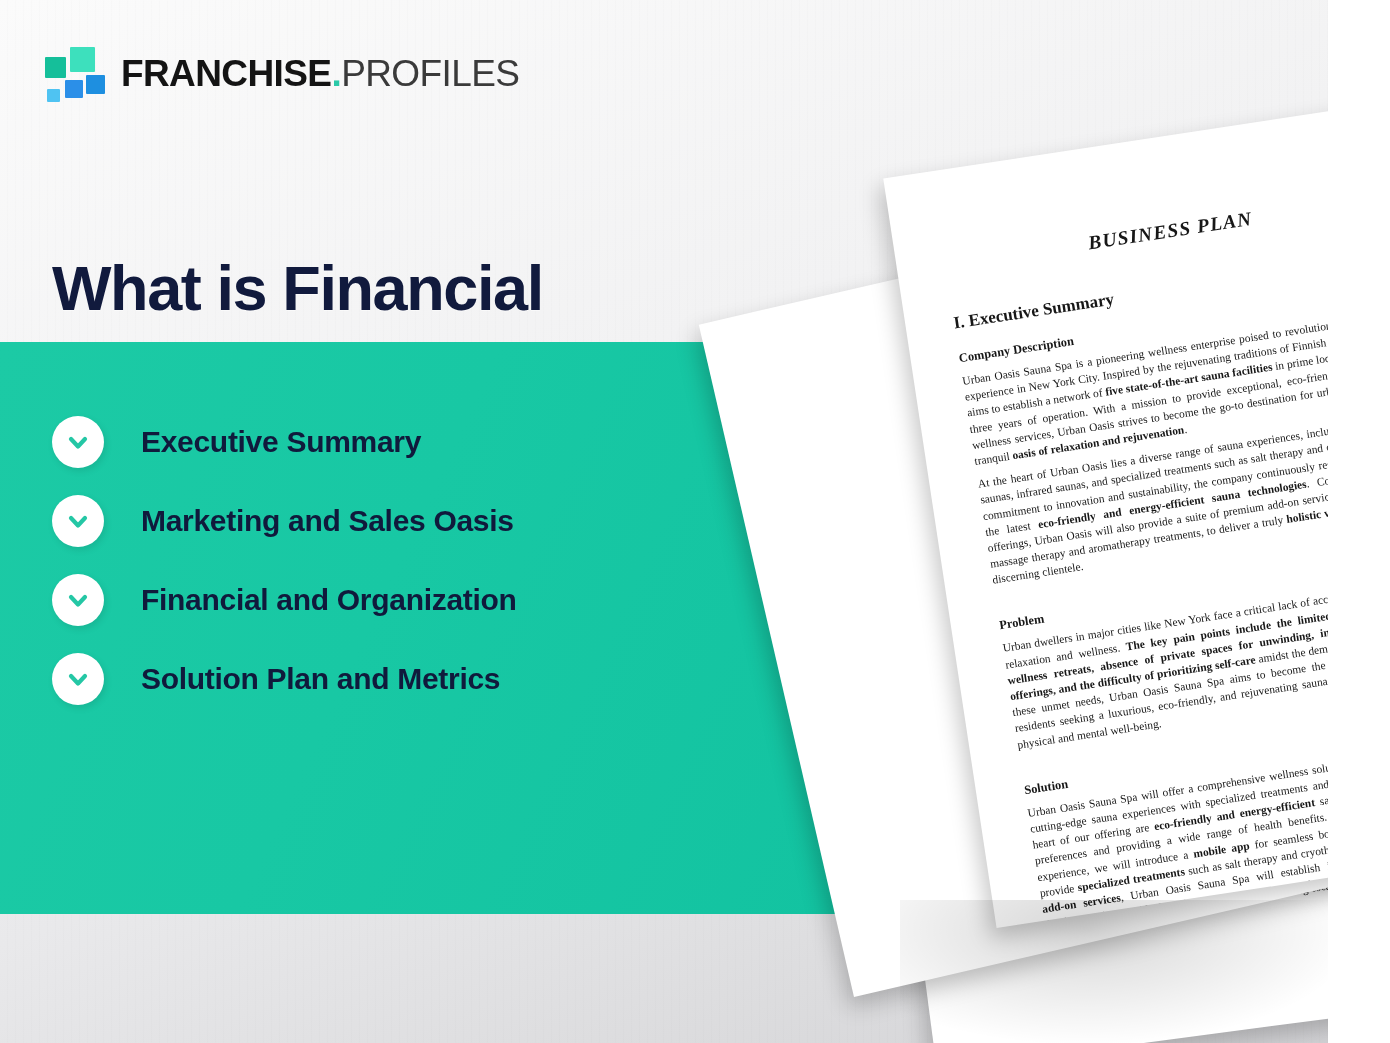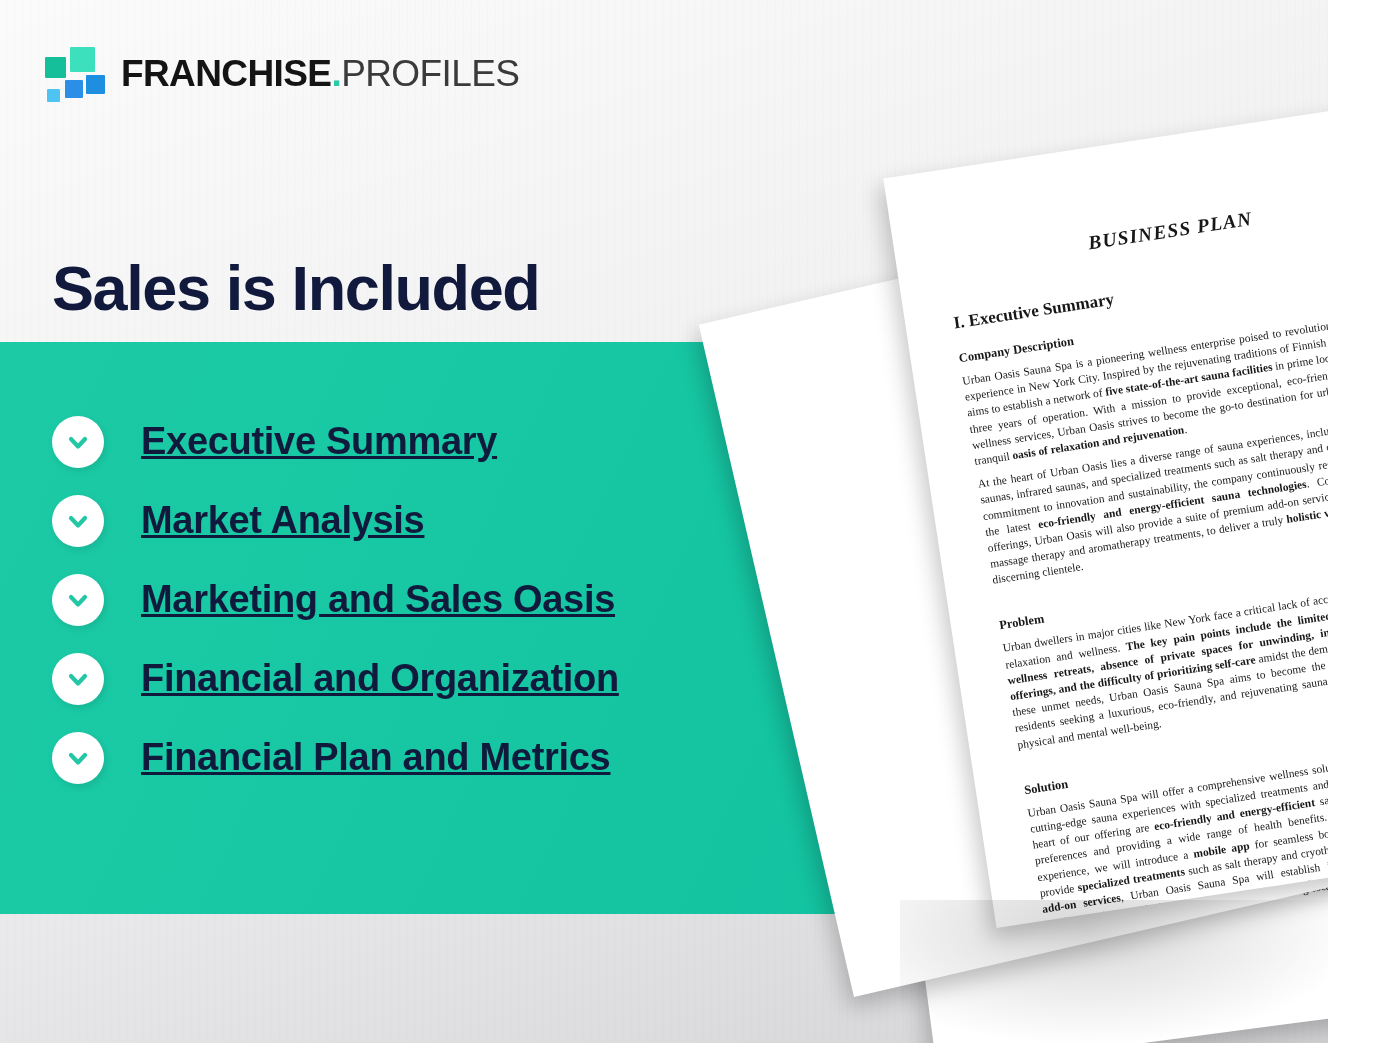--- a/index.html
+++ b/index.html
@@ -116,26 +116,25 @@
     margin-right: 37px;
     box-shadow: 2px 3px 7px rgba(0,0,0,0.10);
   }
   .chev-circle svg {
     position: absolute;
     left: 50%;
     top: 50%;
     transform: translate(-50%, -50%);
   }
   .feature-label {
-    font-size: 38px;
+    font-size: 30px;
     font-weight: 700;
     color: #101a3c;
     letter-spacing: -0.3px;
     white-space: nowrap;
-    text-decoration: underline;
   }
 
   
   #doc-stack {
     position: absolute;
     left: 0;
     top: 0;
     width: 1390px;
     height: 1043px;
     pointer-events: none;
@@ -264,43 +263,35 @@
       <i class="sq-b"></i>
       <i class="sq-c"></i>
       <i class="sq-d"></i>
       <i class="sq-e"></i>
     </div>
     <div id="logo-text">
       <span class="w1">FRANCHISE</span><span class="dot">.</span><span class="w2">PROFILES</span>
     </div>
   </div>
 
-  <h1 id="page-title">Sales is Included</h1>
+  <h1 id="page-title">What is Financial</h1>
 
   <div id="teal-panel">
     <div id="feature-list">
 
       <div class="feature-row">
         <span class="chev-circle">
           <svg width="28" height="28" viewBox="0 0 28 28" aria-hidden="true">
             <polyline points="7,11 14,18.5 21,11" fill="none" stroke="#24c7a5" stroke-width="4.2" stroke-linecap="round" stroke-linejoin="round"></polyline>
           </svg>
         </span>
         <span class="feature-label">Executive Summary</span>
       </div>
 
 
-      <div class="feature-row">
-        <span class="chev-circle">
-          <svg width="28" height="28" viewBox="0 0 28 28" aria-hidden="true">
-            <polyline points="7,11 14,18.5 21,11" fill="none" stroke="#24c7a5" stroke-width="4.2" stroke-linecap="round" stroke-linejoin="round"></polyline>
-          </svg>
-        </span>
-        <span class="feature-label">Market Analysis</span>
-      </div>
 
       <div class="feature-row">
         <span class="chev-circle">
           <svg width="28" height="28" viewBox="0 0 28 28" aria-hidden="true">
             <polyline points="7,11 14,18.5 21,11" fill="none" stroke="#24c7a5" stroke-width="4.2" stroke-linecap="round" stroke-linejoin="round"></polyline>
           </svg>
         </span>
         <span class="feature-label">Marketing and Sales Oasis</span>
       </div>
 
@@ -312,21 +303,21 @@
         </span>
         <span class="feature-label">Financial and Organization</span>
       </div>
 
       <div class="feature-row">
         <span class="chev-circle">
           <svg width="28" height="28" viewBox="0 0 28 28" aria-hidden="true">
             <polyline points="7,11 14,18.5 21,11" fill="none" stroke="#24c7a5" stroke-width="4.2" stroke-linecap="round" stroke-linejoin="round"></polyline>
           </svg>
         </span>
-        <span class="feature-label">Financial Plan and Metrics</span>
+        <span class="feature-label">Solution Plan and Metrics</span>
       </div>
 
     </div>
   </div>
 
   <div id="doc-stack">
 
     <div class="paper" id="paper-back">
       <div class="ghost-inner">as the go-to urban wellness destination for individuals seeking a rejuvenating escape from the demands of city life.</div>
     </div>

